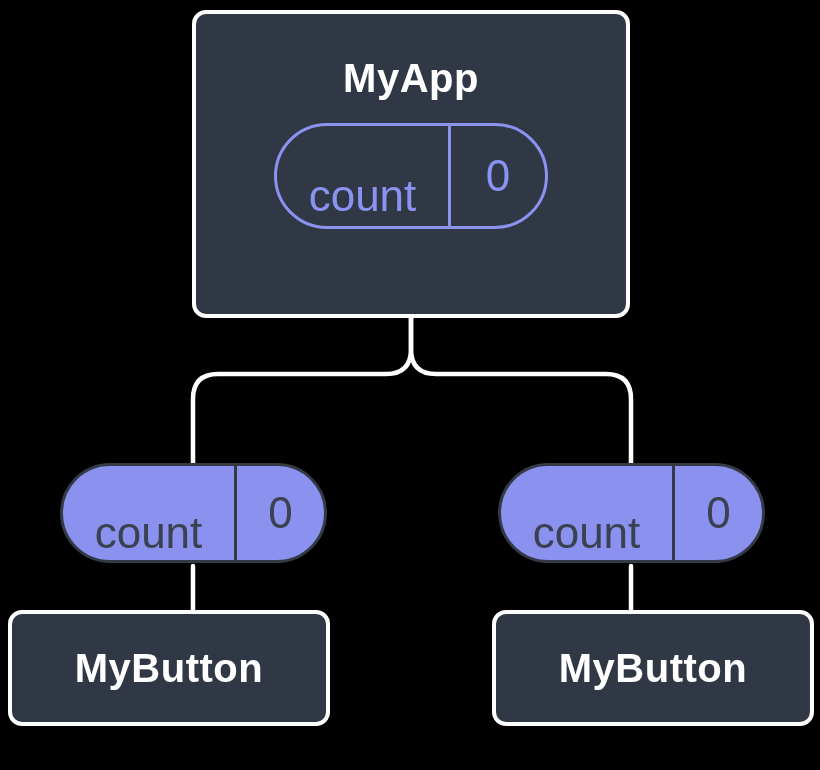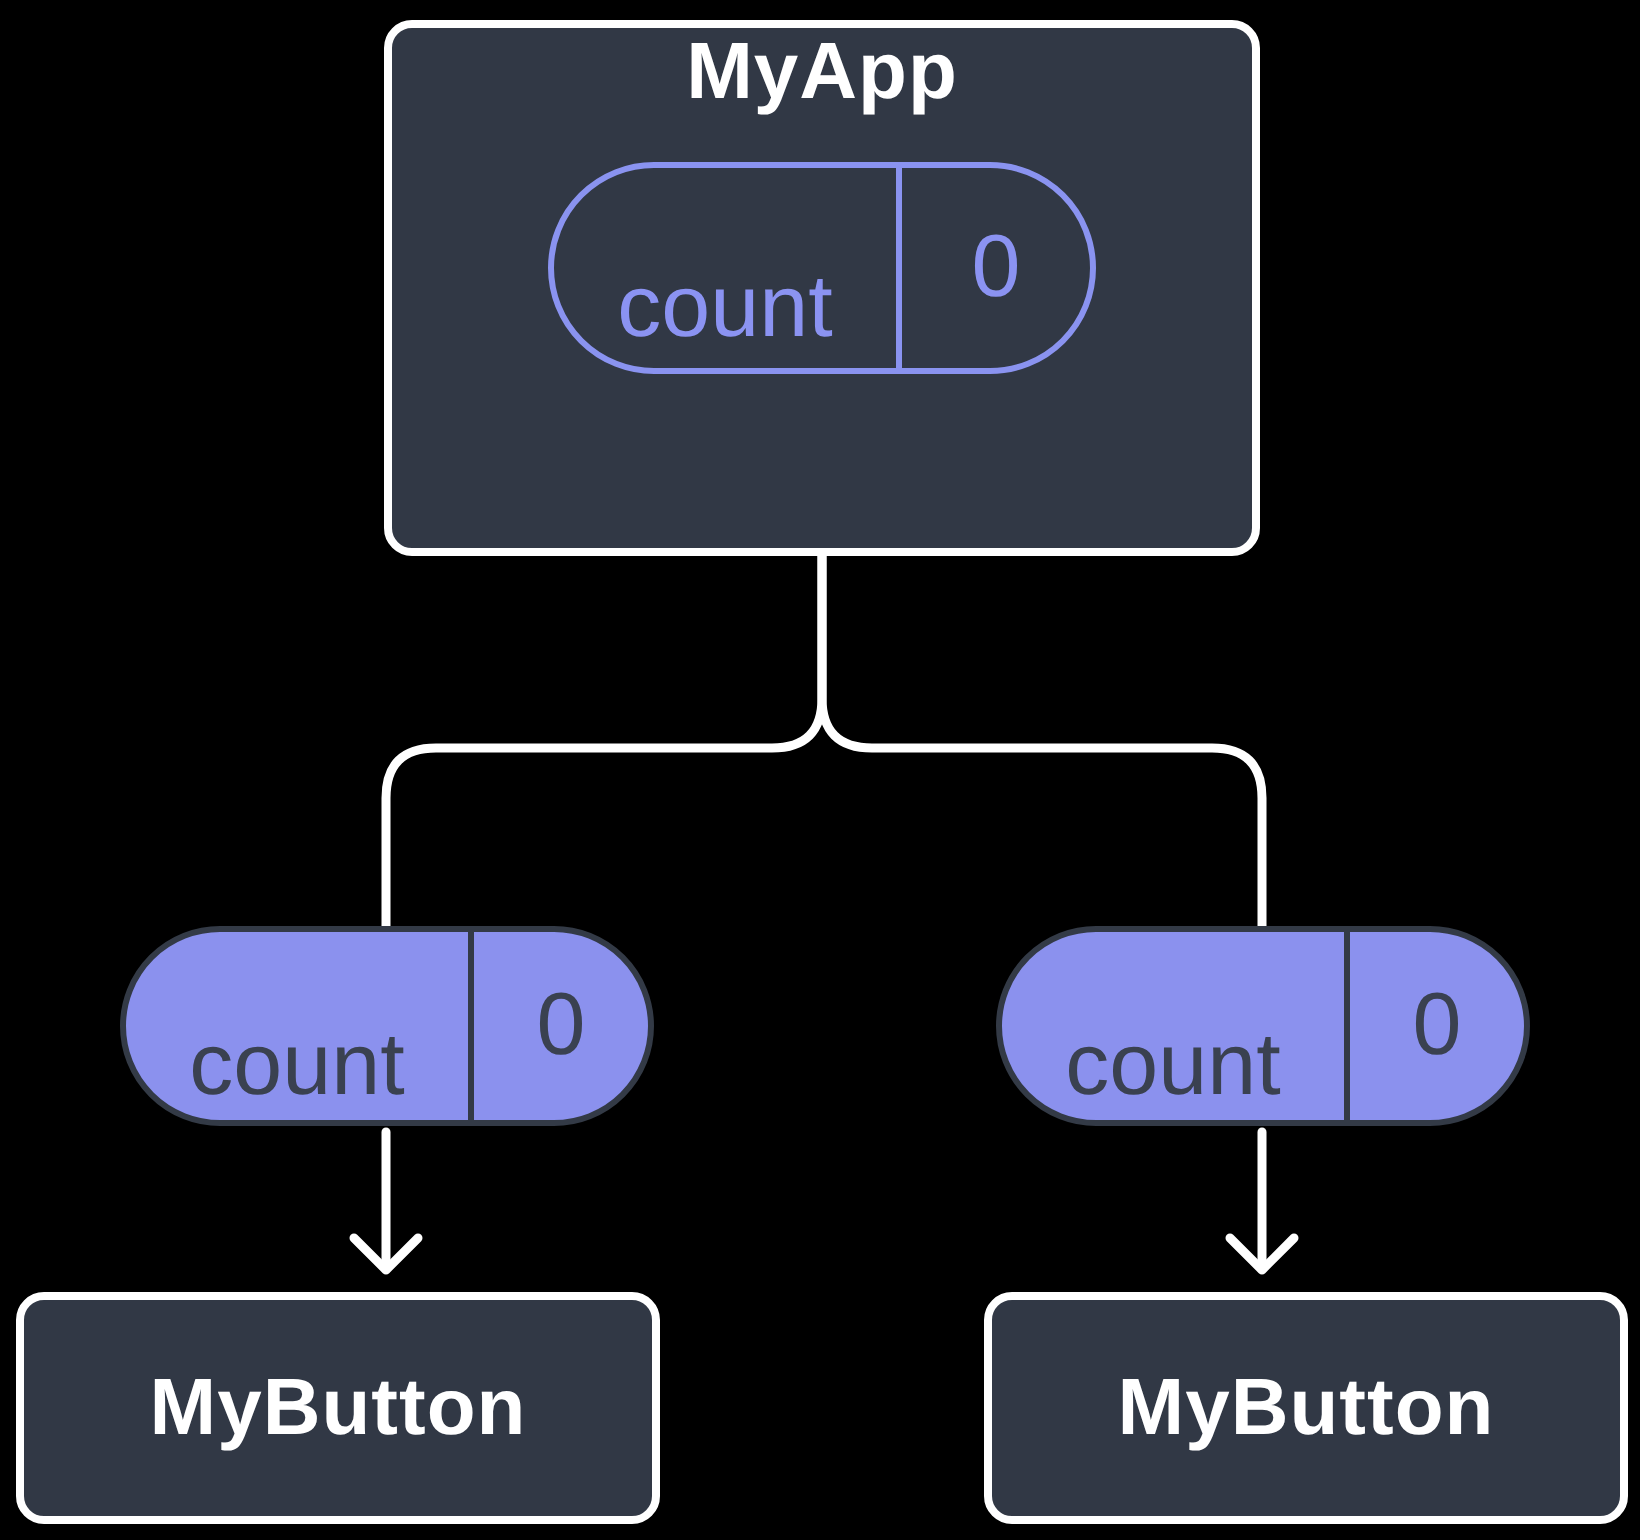--- a/index.html
+++ b/index.html
@@ -53,24 +53,25 @@
   .node-title {
     font-size: 40px;
     font-weight: bold;
     letter-spacing: 0.5px;
     color: var(--node-text);
   }
   #root-node {
     left: 192px;
     top: 10px;
     width: 438px;
-    height: 268px;
+    height: 308px;
     display: flex;
     flex-direction: column;
     align-items: center;
+    padding-top: 42px;
   }
   .pill {
     display: flex;
     align-items: stretch;
     box-sizing: border-box;
     border-radius: 60px;
     overflow: hidden;
     font-size: 44px;
   }
   .pill-section {
@@ -97,21 +98,21 @@
     border: 3px solid var(--pill-border);
     background: var(--pill-fill);
     color: var(--pill-text-dark);
   }
   .prop-pill .pill-divider { background: var(--pill-border); }
   #prop-pill-left  { left: 60px;  top: 463px; }
   #prop-pill-right { left: 498px; top: 463px; }
   .child-node {
     width: 322px;
     height: 116px;
-    top: 646px;
+    top: 610px;
     display: flex;
     align-items: center;
     justify-content: center;
   }
   #child-node-left  { left: 8px; }
   #child-node-right { left: 492px; }
 </style>
 </head>
 <body>
 

